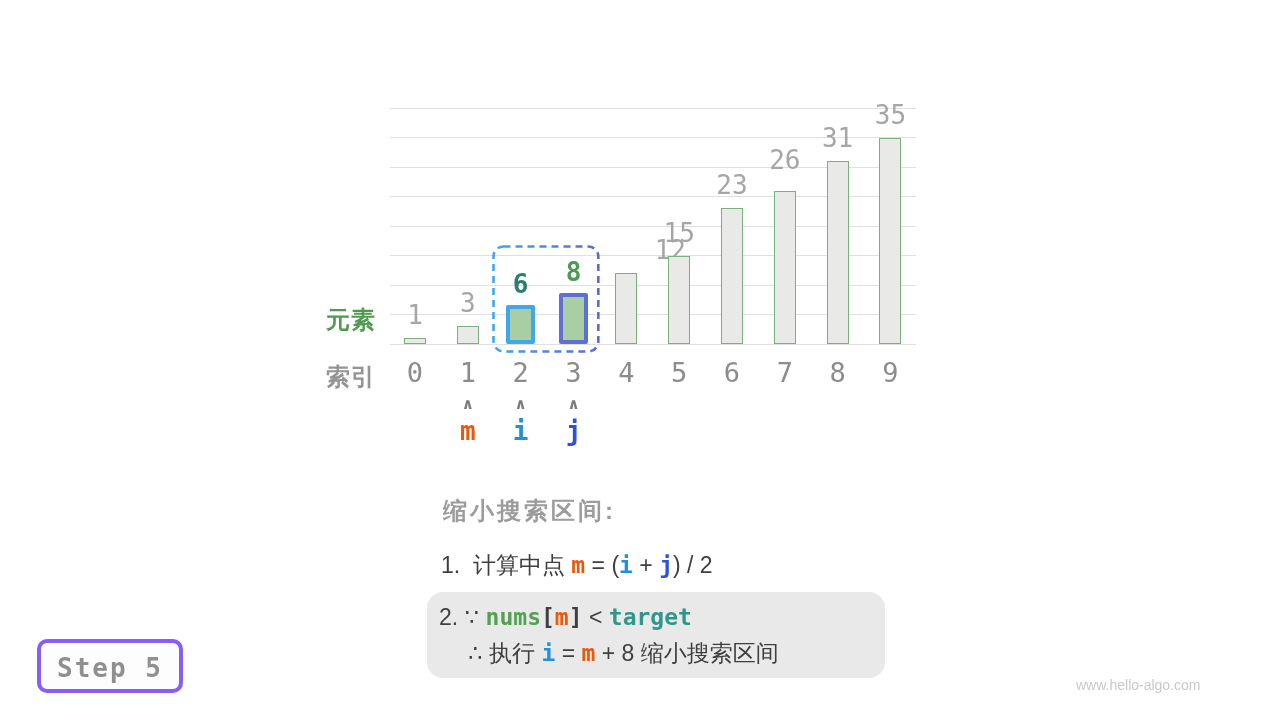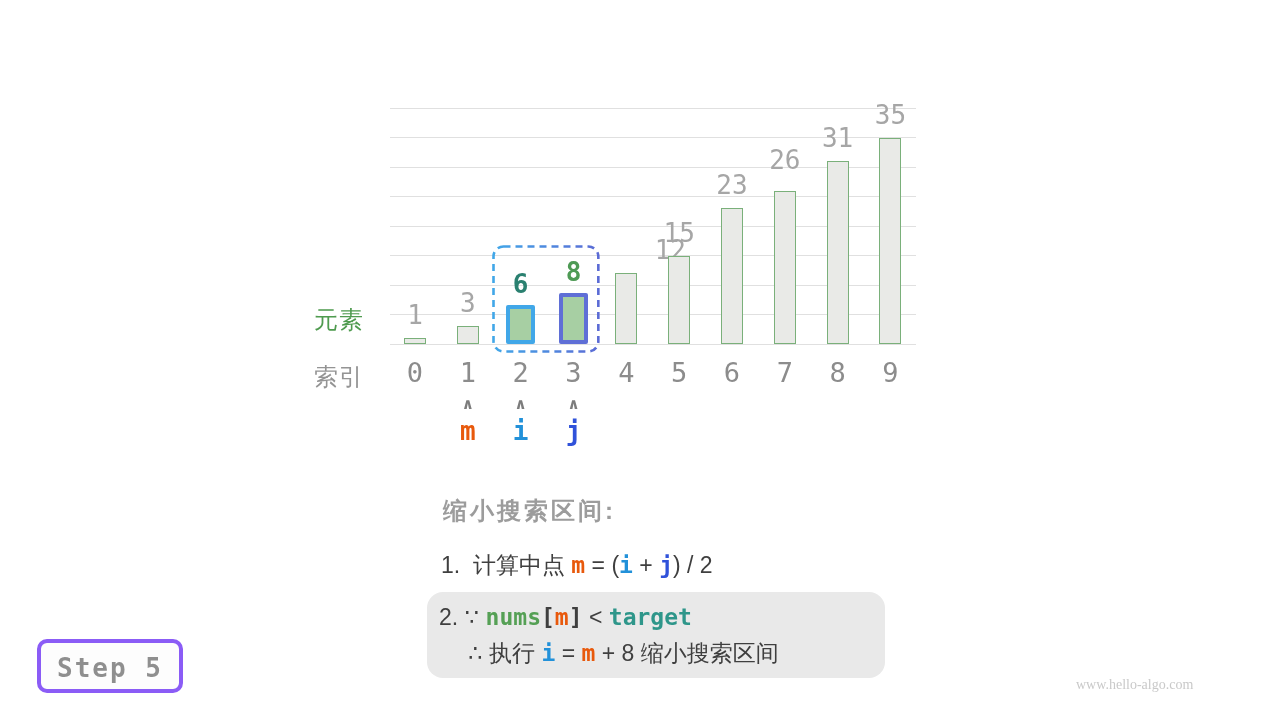--- a/index.html
+++ b/index.html
@@ -14,21 +14,21 @@
   .grid-line { position:absolute; left:0; right:0; height:1px; background:#e0e0e0; }
   .bar { position:absolute; bottom:0; box-sizing:border-box; }
   .bar-value {
     position:absolute; transform:translateX(-50%);
     font-family:"DejaVu Sans Mono","Liberation Mono",monospace;
     font-size:26px; line-height:1; white-space:nowrap;
   }
   .sel-box { position:absolute; pointer-events:none; }
 
   
-  .axis-label { position:absolute; left:314px; width:62px; font-size:24px; font-weight:normal; letter-spacing:1px; }
+  .axis-label { position:absolute; left:314px; width:62px; text-align:right; font-size:24px; font-weight:bold; letter-spacing:1px; }
   #element-label { top:304px; color:#4f9b4f; }
   #index-label   { top:361px; color:#949494; }
 
   
   .index-digit {
     position:absolute; top:358px; width:60px; text-align:center;
     font-family:"DejaVu Sans Mono","Liberation Mono",monospace;
     font-size:27px; color:#8c8c8c; line-height:1.1;
   }
   .pointer-arrow {
@@ -61,21 +61,21 @@
   
   .step-badge {
     position:absolute; left:37px; top:639px; width:146px; height:54px;
     box-sizing:border-box; border:4px solid #8b5cf6; border-radius:10px; background:#fdfdfd;
     text-align:center; line-height:50px;
     font-family:"DejaVu Sans Mono","Liberation Mono",monospace;
     font-size:26px; font-weight:bold; color:#8f8f8f; letter-spacing:2px;
   }
   .watermark {
     position:absolute; left:1076px; top:677px;
-    font-family:Liberation Serif, serif;
+    font-family:Liberation Sans, sans-serif;
     font-size:14px; color:#c9c9c9;
   }
 </style>
 </head>
 <body>
 
 <div class="canvas">
 
   <div id="chart">
       <div class="grid-line" style="top: 236px; background: rgb(224, 224, 224);"></div>

